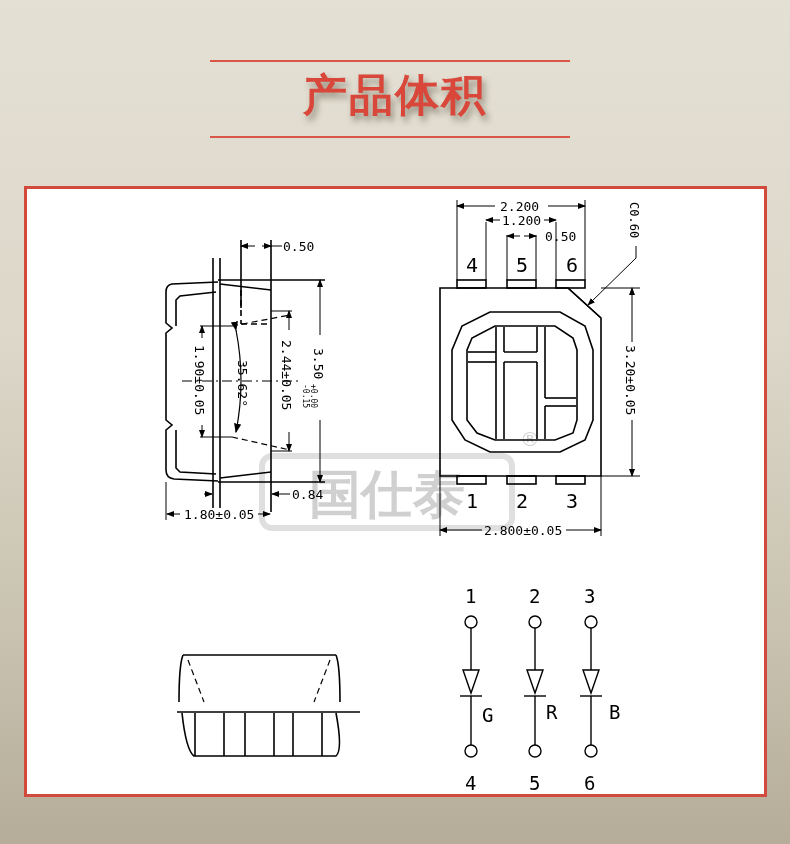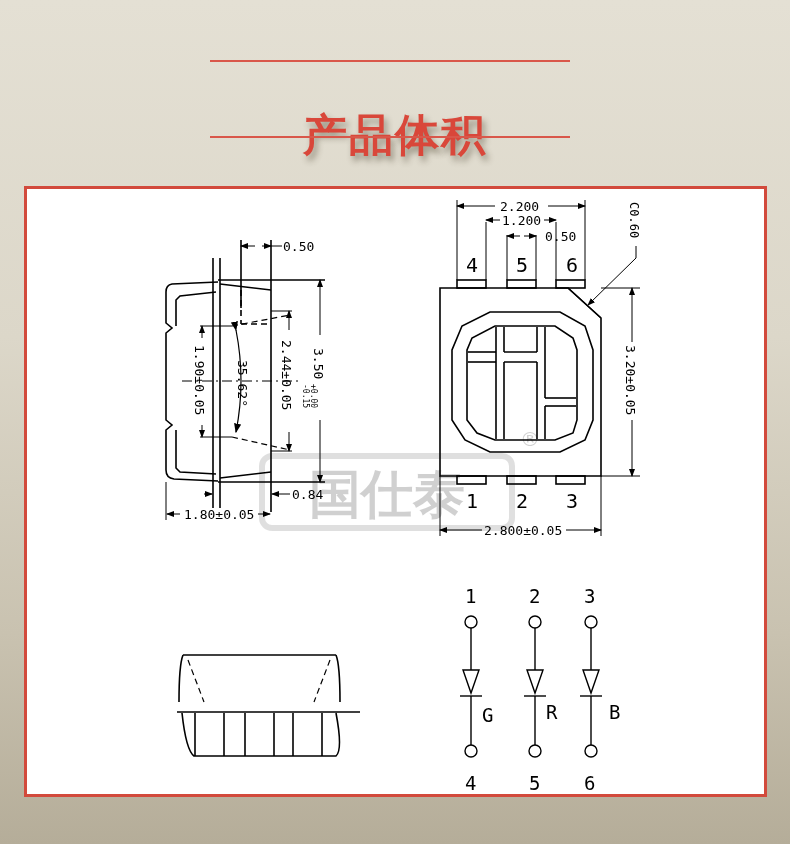--- a/index.html
+++ b/index.html
@@ -7,21 +7,20 @@
       width: 790px; height: 844px; overflow: hidden; position: relative;
       background: linear-gradient(180deg, #e4e0d4 0%, #dcd7c9 40%, #c9c2b0 75%, #b5ad99 100%);
       font-family: "DejaVu Sans", sans-serif;
     }
     .hline { position: absolute; left: 210px; width: 360px; height: 2px; background: #d9574a; }
     .title {
       position: absolute; left: 0; width: 790px; top: 66px; text-align: center;
       font-family: "DejaVu Sans", sans-serif; font-weight: bold; font-size: 44px;
       color: #d9473a; letter-spacing: 2px;
       text-shadow: 3px 5px 6px rgba(60,50,30,0.45);
-      margin-top: 40px;
     }
     .panel {
       position: absolute; left: 24px; top: 186px; width: 737px; height: 605px;
       background: #ffffff; border: 3px solid #d24a3c;
     }
     svg text { font-family: "DejaVu Sans Mono", monospace; fill: #000; }
     .wm text { font-family: "DejaVu Sans", sans-serif; }
   </style>
 </head>
 <body>

